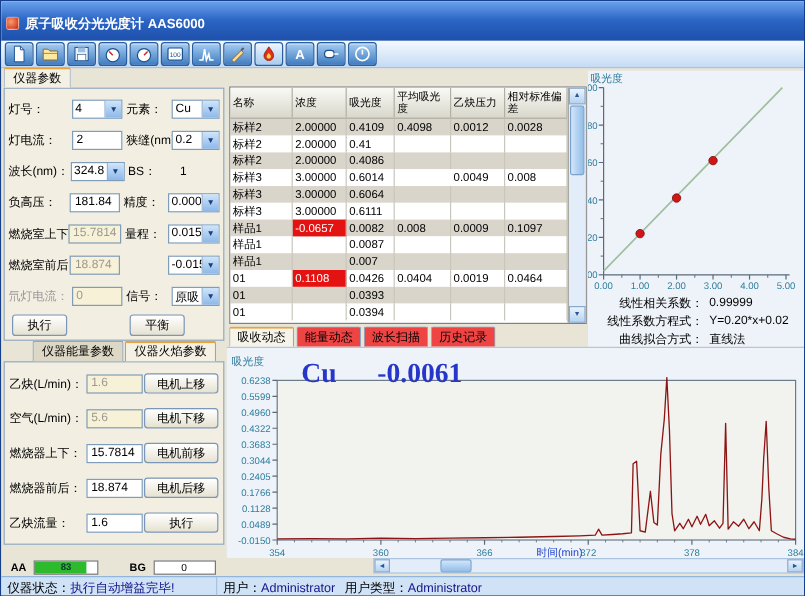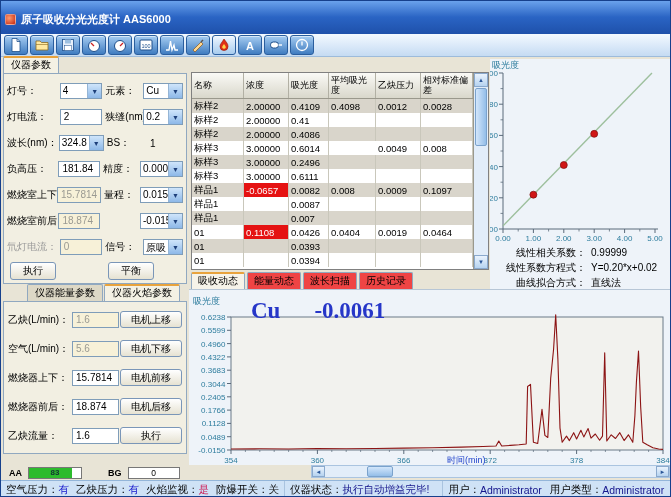--- a/index.html
+++ b/index.html
@@ -427,21 +427,21 @@
             <div class="td" style="width: 52px;">标样3</div>
             <div class="td" style="width: 45px;">3.00000</div>
             <div class="td" style="width: 40px;">0.6014</div>
             <div class="td" style="width: 47px; margin-top: 37px;">0.6063</div>
             <div class="td" style="width: 45px;">0.0049</div>
             <div class="td" style="width: 52px;">0.008</div>
           </div>
           <div class="tr alt">
             <div class="td" style="width: 52px;">标样3</div>
             <div class="td" style="width: 45px;">3.00000</div>
-            <div class="td" style="width: 40px;">0.2496</div>
+            <div class="td" style="width: 40px;">0.6064</div>
             <div class="td" style="width: 47px;"></div>
             <div class="td" style="width: 45px;"></div>
             <div class="td" style="width: 52px;"></div>
           </div>
           <div class="tr">
             <div class="td" style="width: 52px;">标样3</div>
             <div class="td" style="width: 45px;">3.00000</div>
             <div class="td" style="width: 40px;">0.6111</div>
             <div class="td" style="width: 47px;"></div>
             <div class="td" style="width: 45px;"></div>
@@ -645,26 +645,20 @@
 
     <div class="h-scroll">
       <div class="harrow">◄</div>
       <div class="hthumb"></div>
       <div class="harrow right">►</div>
     </div>
 
   </div>
 
   <div class="statusbar">
-    <div class="sb-seg s1" id="sb-flags">
-        <span class="sb-pair"><span>空气压力：</span><span class="sb-val" style="color: rgb(20, 20, 204);">有</span></span>
-        <span class="sb-pair"><span>乙炔压力：</span><span class="sb-val" style="color: rgb(20, 20, 204);">有</span></span>
-        <span class="sb-pair"><span>火焰监视：</span><span class="sb-val" style="color: rgb(204, 20, 80);">是</span></span>
-        <span class="sb-pair"><span>防爆开关：</span><span class="sb-val" style="color: rgb(17, 17, 17);">关</span></span>
-      </div>
     <div class="sb-seg s2">
       <span class="sb-pair">仪器状态：</span>
       <span class="sb-pair sb-val2">执行自动增益完毕!</span>
     </div>
     <div class="sb-seg s3">
       <span class="sb-pair">用户：</span>
       <span class="sb-pair sb-val2">Administrator</span>
       <span class="sb-pair">用户类型：</span>
       <span class="sb-pair sb-val2">Administrator</span>
     </div>

